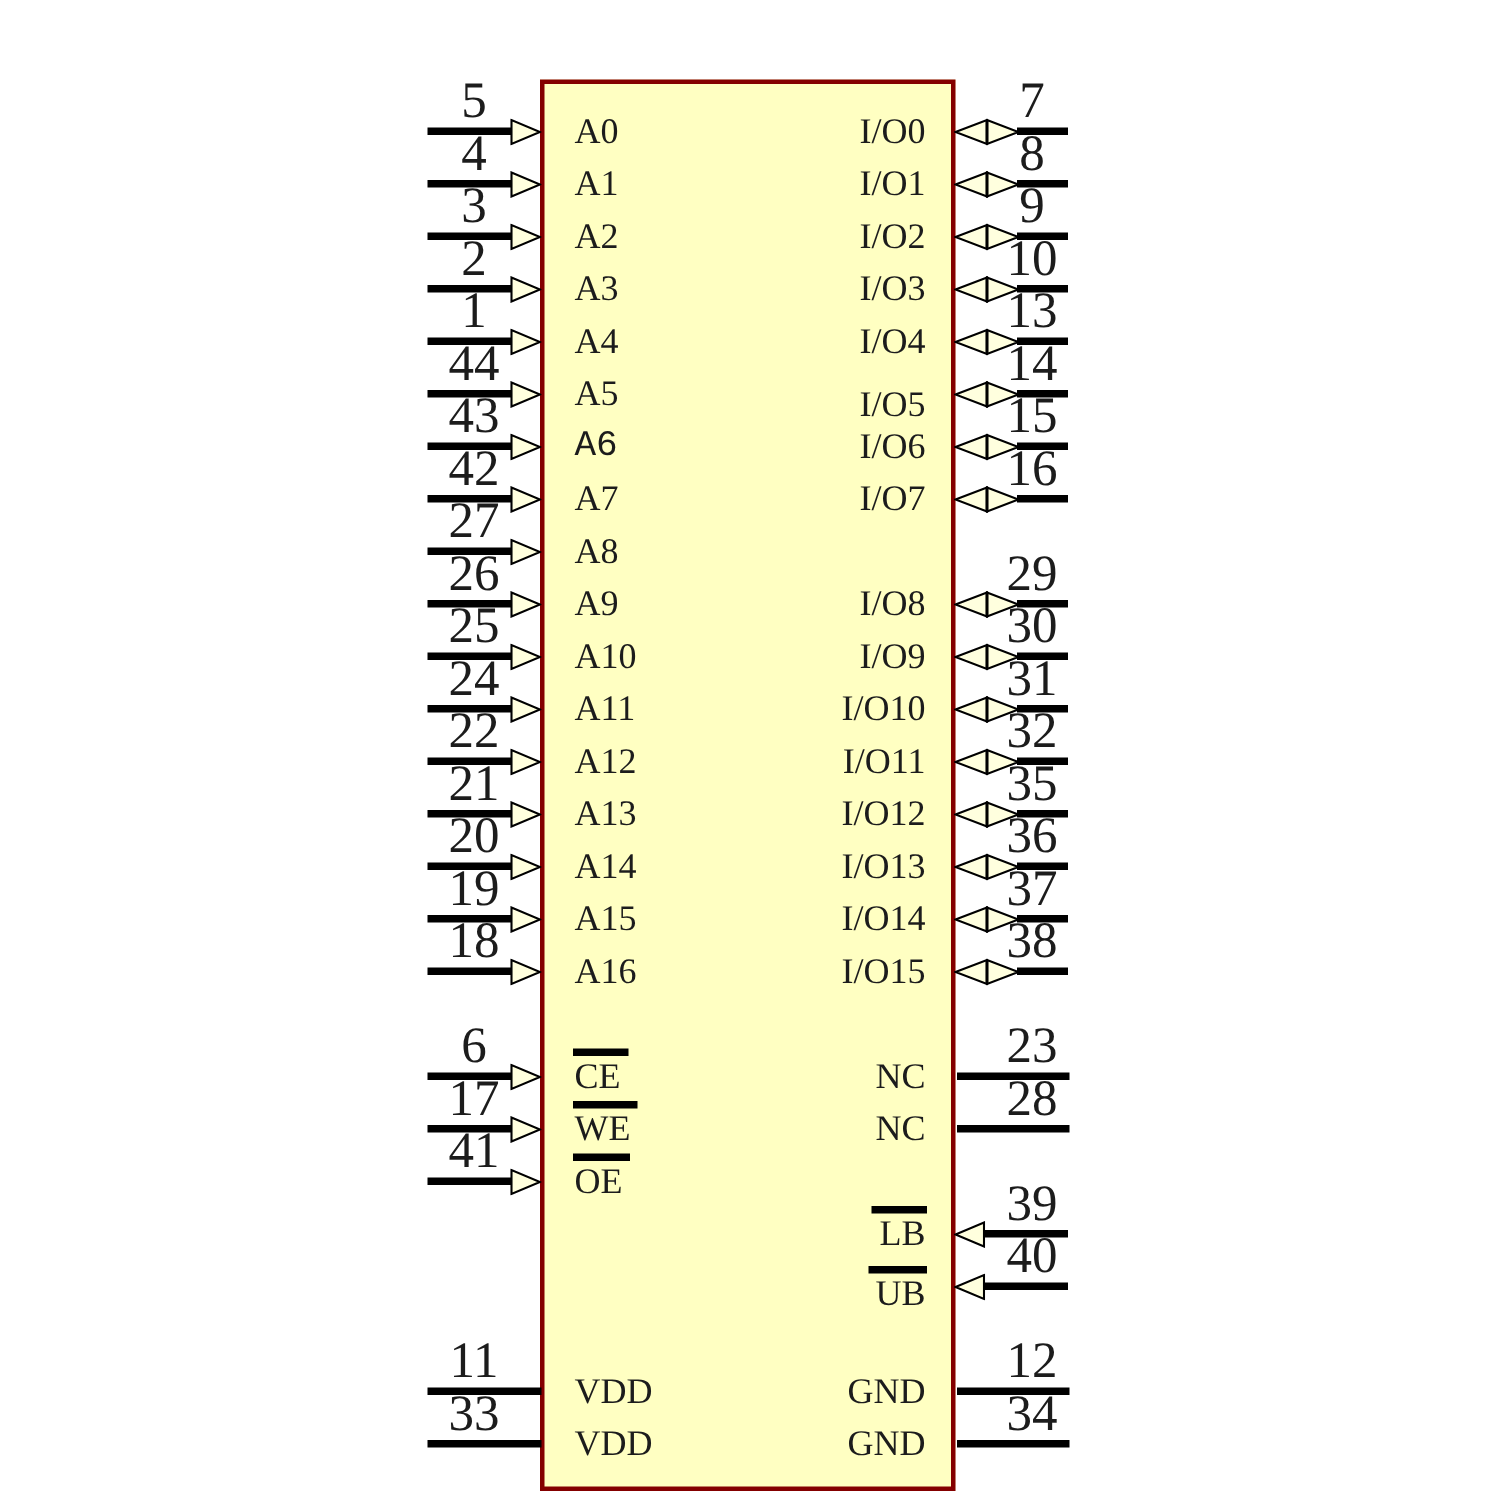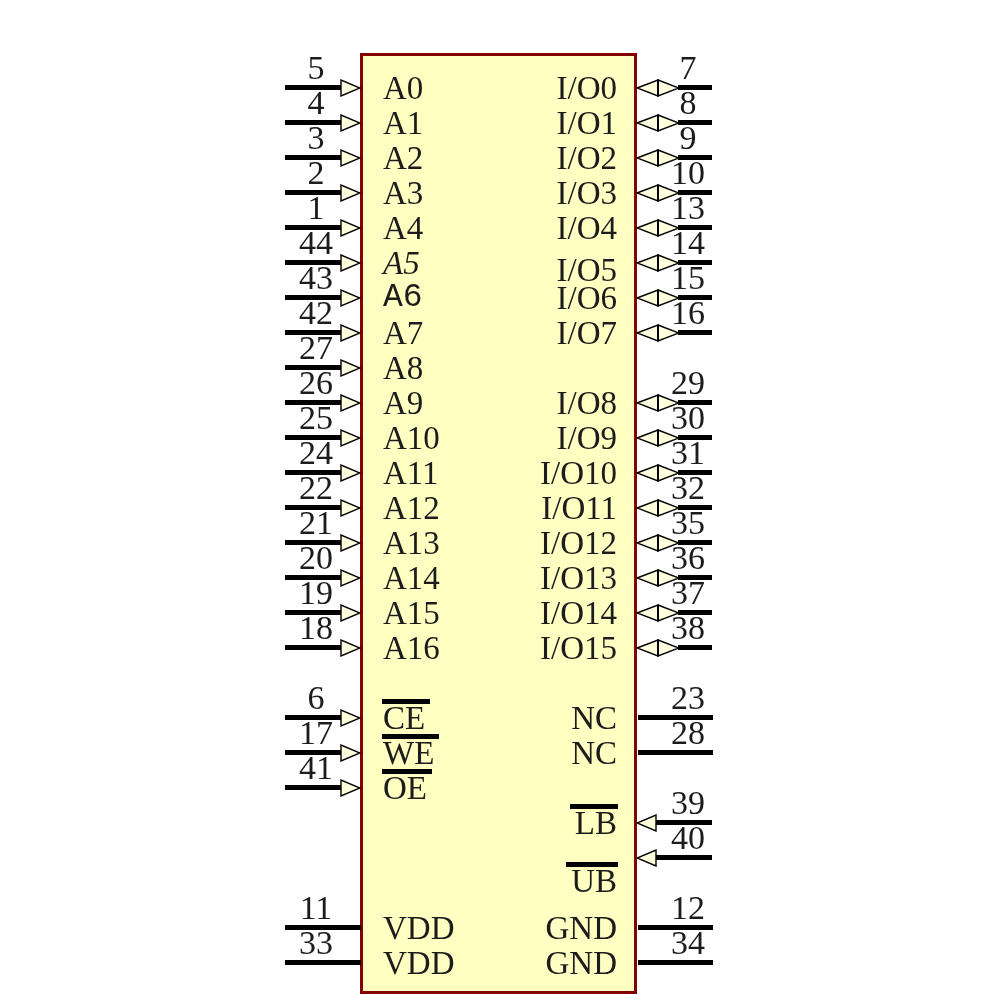--- a/index.html
+++ b/index.html
@@ -10,21 +10,21 @@
   #body-rect {
     position:absolute; left:360px; top:53px; width:277px; height:941px;
     box-sizing:border-box; border:3px solid #840000; background:#FFFFC2;
   }
   .pin-wire { position:absolute; height:5px; background:#000000; }
   .pin-num {
     position:absolute; width:52px; height:34px; line-height:34px;
     font-size:34px; text-align:center; white-space:nowrap;
   }
   .pin-label {
-    position:absolute; height:38px; line-height:38px; font-size:33px;
+    position:absolute; height:38px; line-height:38px; font-size:24px;
     white-space:nowrap;
   }
   .arrow-box { position:absolute; }
   .arrow-box svg { display:block; }
   .ovl { position:relative; display:inline-block; }
   .ovl::before {
     content:""; position:absolute; height:5px; background:#000000; top:0;
   }
   .ovl.left-side::before  { left:-1px; right:-5px; }
   .ovl.right-side::before { left:-5px; right:-1px; }
@@ -75,21 +75,21 @@
       </div>
       <div class="pin-num" style="left: 290px; top: 191px;">1</div>
       <div class="pin-label" style="left: 383px; top: 209px;"><span>A4</span></div>
       <div class="pin-wire" style="left: 285px; top: 260px; width: 57px;"></div>
       <div class="arrow-box" style="left: 340px; top: 254px;">
         <svg width="21" height="18" viewBox="0 0 21 18">
           <polygon points="1,1 1,17 20,9" fill="#FFFFDE" stroke="#000" stroke-width="1.4"></polygon>
         </svg>
       </div>
       <div class="pin-num" style="left: 290px; top: 226px;">44</div>
-      <div class="pin-label" style="left: 383px; top: 244px; font-style: italic;"><span>A5</span></div>
+      <div class="pin-label" style="left: 383px; top: 244px;"><span>A5</span></div>
       <div class="pin-wire" style="left: 285px; top: 295px; width: 57px;"></div>
       <div class="arrow-box" style="left: 340px; top: 289px;">
         <svg width="21" height="18" viewBox="0 0 21 18">
           <polygon points="1,1 1,17 20,9" fill="#FFFFDE" stroke="#000" stroke-width="1.4"></polygon>
         </svg>
       </div>
       <div class="pin-num" style="left: 290px; top: 261px;">43</div>
       <div class="pin-label" style="left: 383px; top: 279px; font-family: Liberation Mono, monospace;"><span>A6</span></div>
       <div class="pin-wire" style="left: 285px; top: 330px; width: 57px;"></div>
       <div class="arrow-box" style="left: 340px; top: 324px;">
@@ -377,21 +377,21 @@
       </div>
       <div class="pin-num" style="left: 662px; top: 786px;">39</div>
       <div class="pin-label" style="right: 383px; top: 804px;"><span class="ovl right-side">LB</span></div>
       <div class="pin-wire" style="left: 656px; top: 855px; width: 56px;"></div>
       <div class="arrow-box" style="left: 636px; top: 849px;">
         <svg width="21" height="18" viewBox="0 0 21 18">
           <polygon points="20,1 20,17 1,9" fill="#FFFFDE" stroke="#000" stroke-width="1.4"></polygon>
         </svg>
       </div>
       <div class="pin-num" style="left: 662px; top: 821px;">40</div>
-      <div class="pin-label" style="right: 383px; top: 862px;"><span class="ovl right-side">UB</span></div>
+      <div class="pin-label" style="right: 383px; top: 844px;"><span class="ovl right-side">UB</span></div>
       <div class="pin-wire" style="left: 638px; top: 925px; width: 75px;"></div>
       <div class="pin-num" style="left: 662px; top: 891px;">12</div>
       <div class="pin-label" style="right: 383px; top: 909px;"><span>GND</span></div>
       <div class="pin-wire" style="left: 638px; top: 960px; width: 75px;"></div>
       <div class="pin-num" style="left: 662px; top: 926px;">34</div>
       <div class="pin-label" style="right: 383px; top: 944px;"><span>GND</span></div>
     </div>
 </div>
 
 </body></html>

